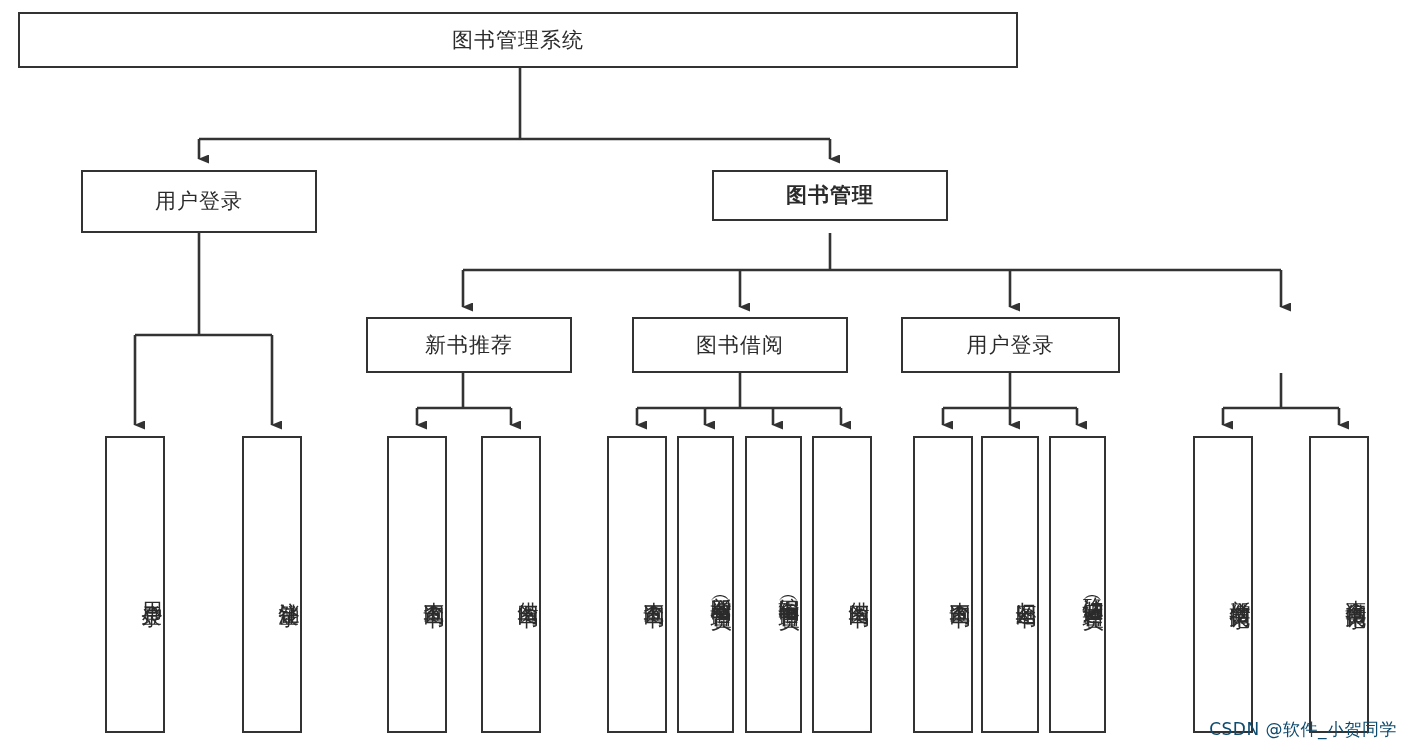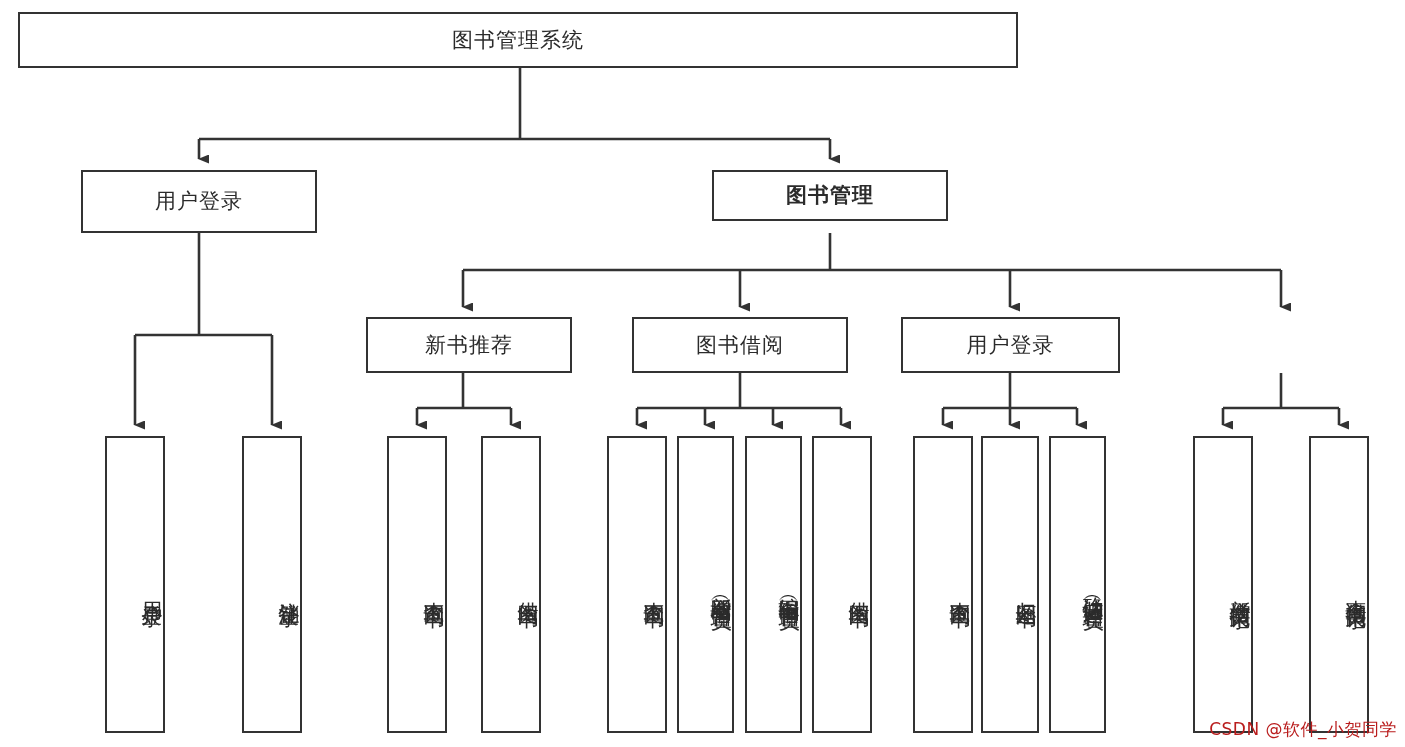--- a/index.html
+++ b/index.html
@@ -54,21 +54,21 @@
   .node-label {
     display: block;
     white-space: pre;
     line-height: 1.08;
   }
   .watermark {
     position: absolute;
     right: 8px;
     bottom: 6px;
     font-size: 17px;
-    color: #b91c1c;
+    color: #0c4a6e;
     letter-spacing: 0.5px;
     white-space: nowrap;
     margin-top: 44px;
   }
 </style>
 </head>
 <body>
 
 <div id="canvas">
 

